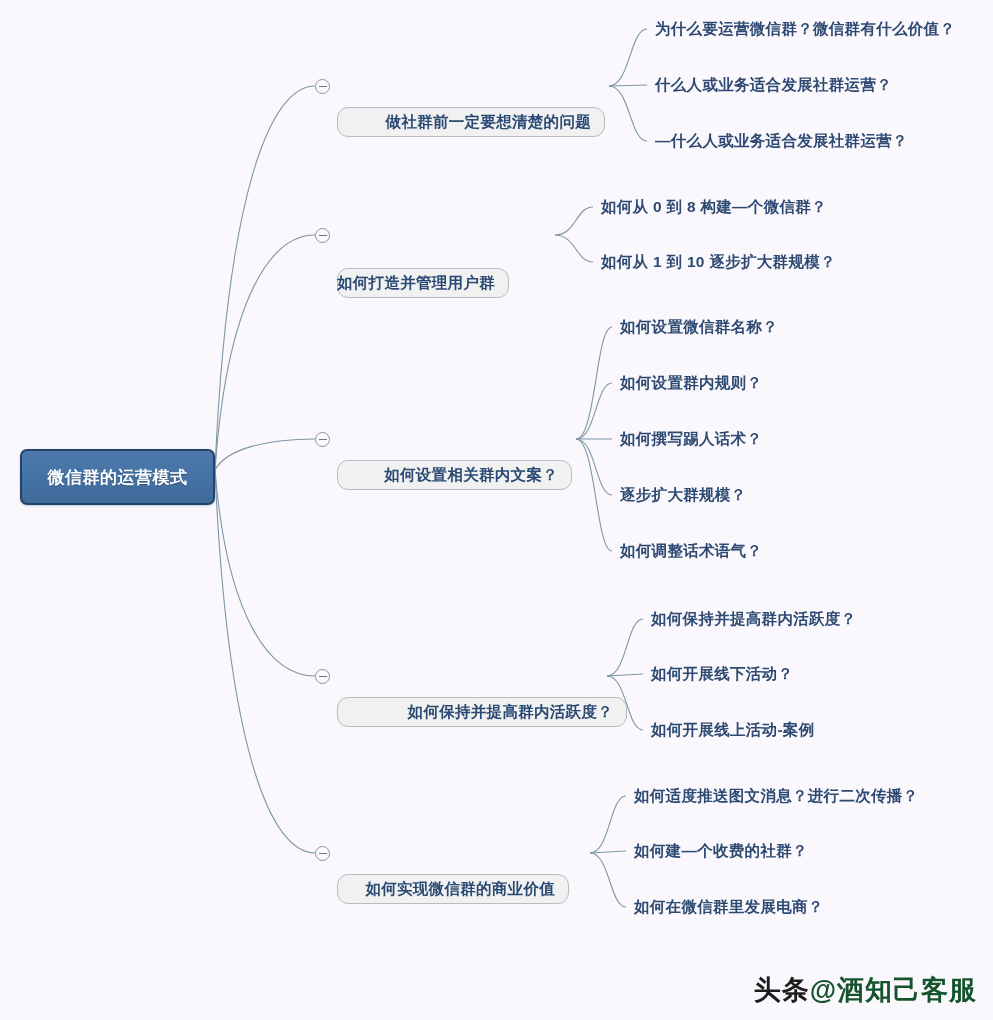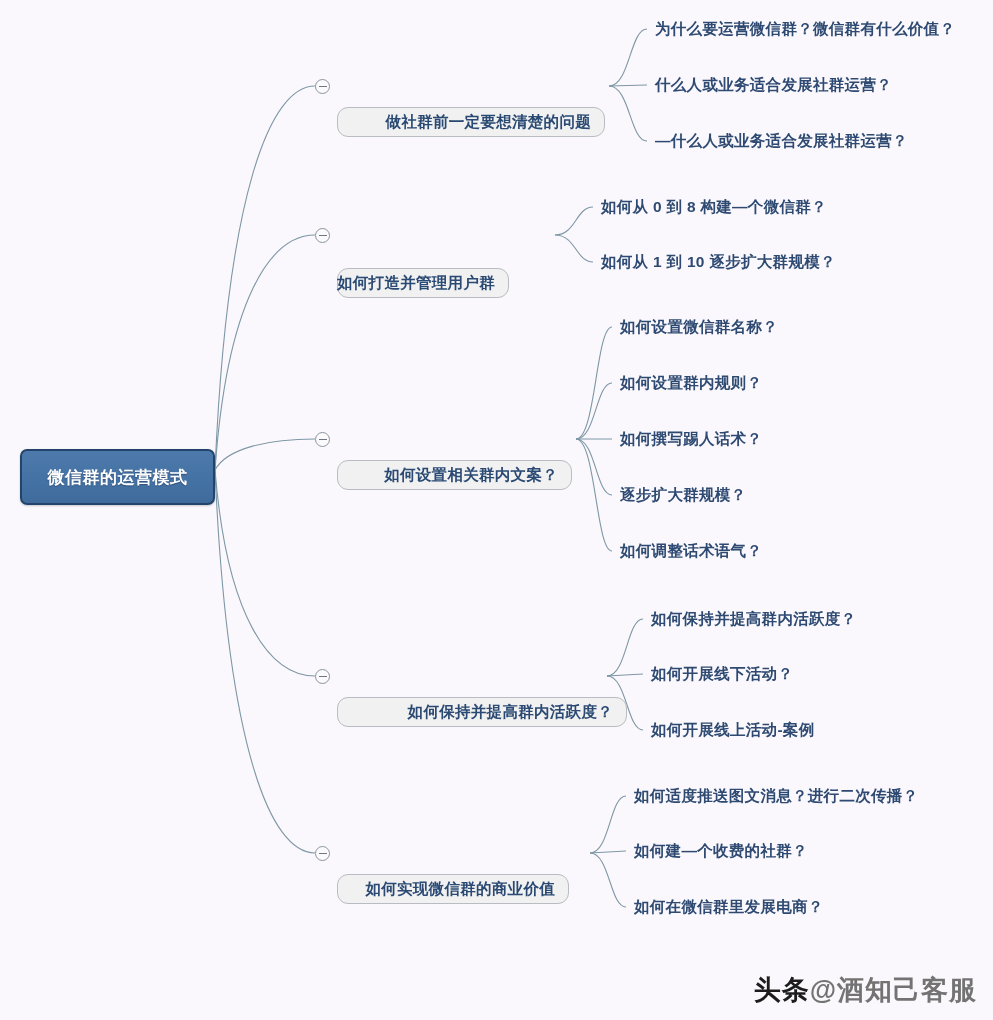--- a/index.html
+++ b/index.html
@@ -118,21 +118,21 @@
   }
   .wm-prefix {
     font-size: 27px;
     font-weight: bold;
     color: #1c1c1c;
     letter-spacing: 1px;
   }
   .wm-handle {
     font-size: 27px;
     font-weight: bold;
-    color: #737373;
+    color: #14532d;
     letter-spacing: 1px;
   }
   .watermark-ghost {
     position: absolute;
     right: 22px;
     bottom: 38px;
     font-size: 30px;
     font-weight: bold;
     color: #aab6cc;
     opacity: 0.55;

